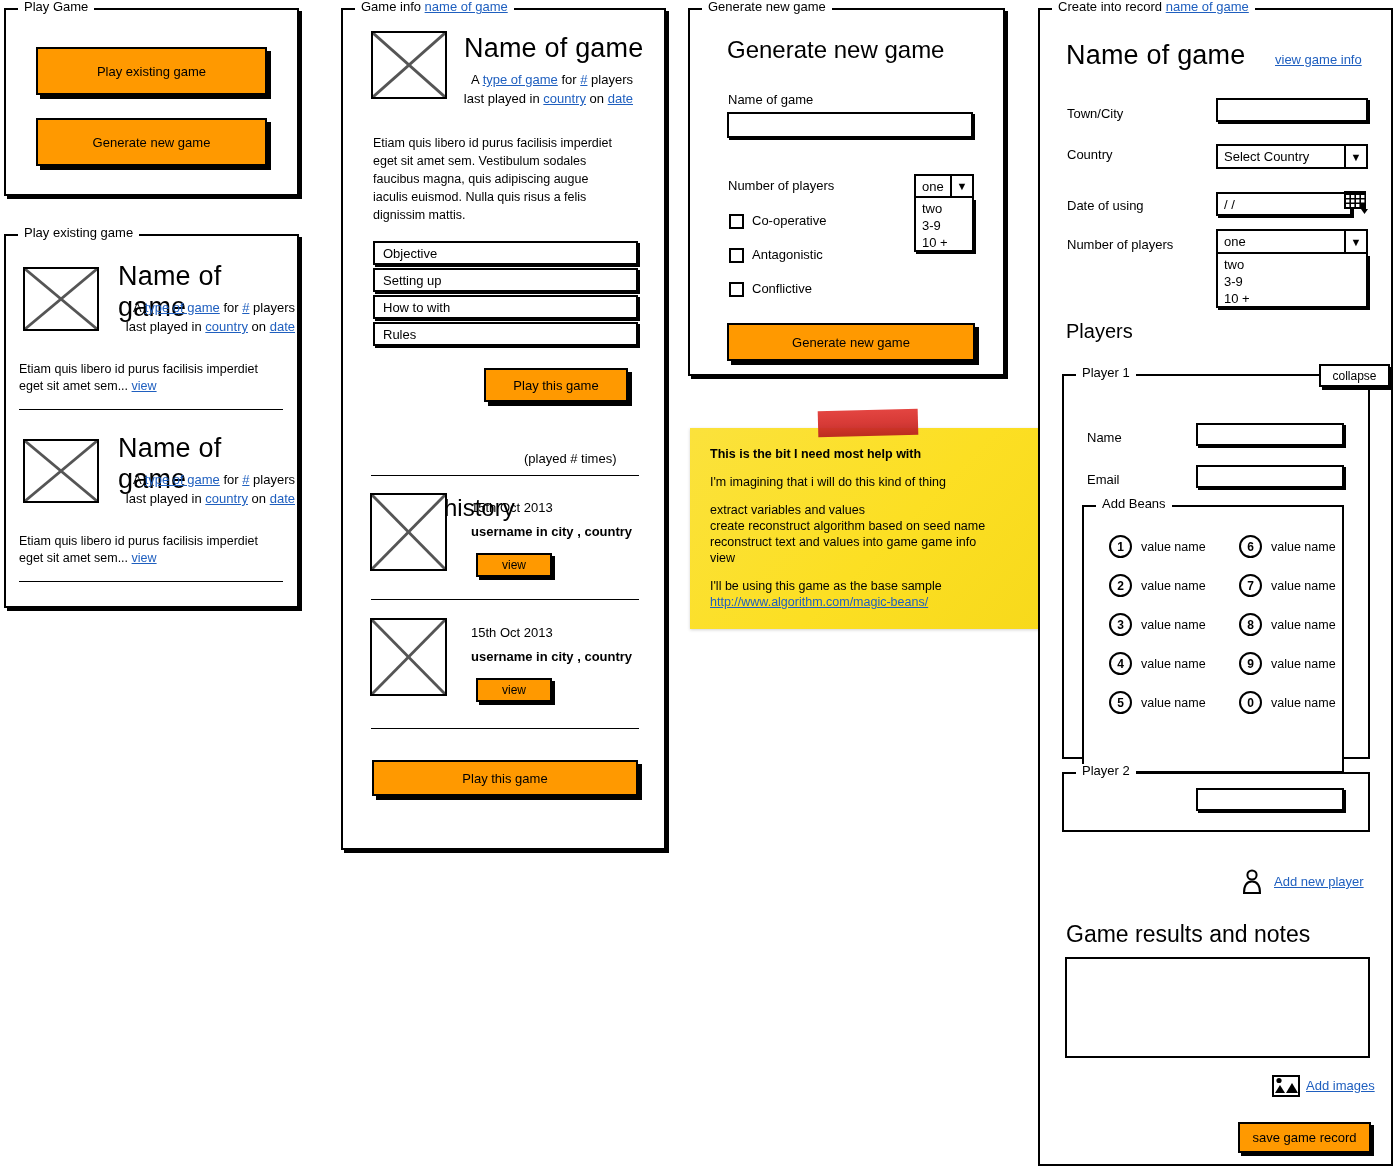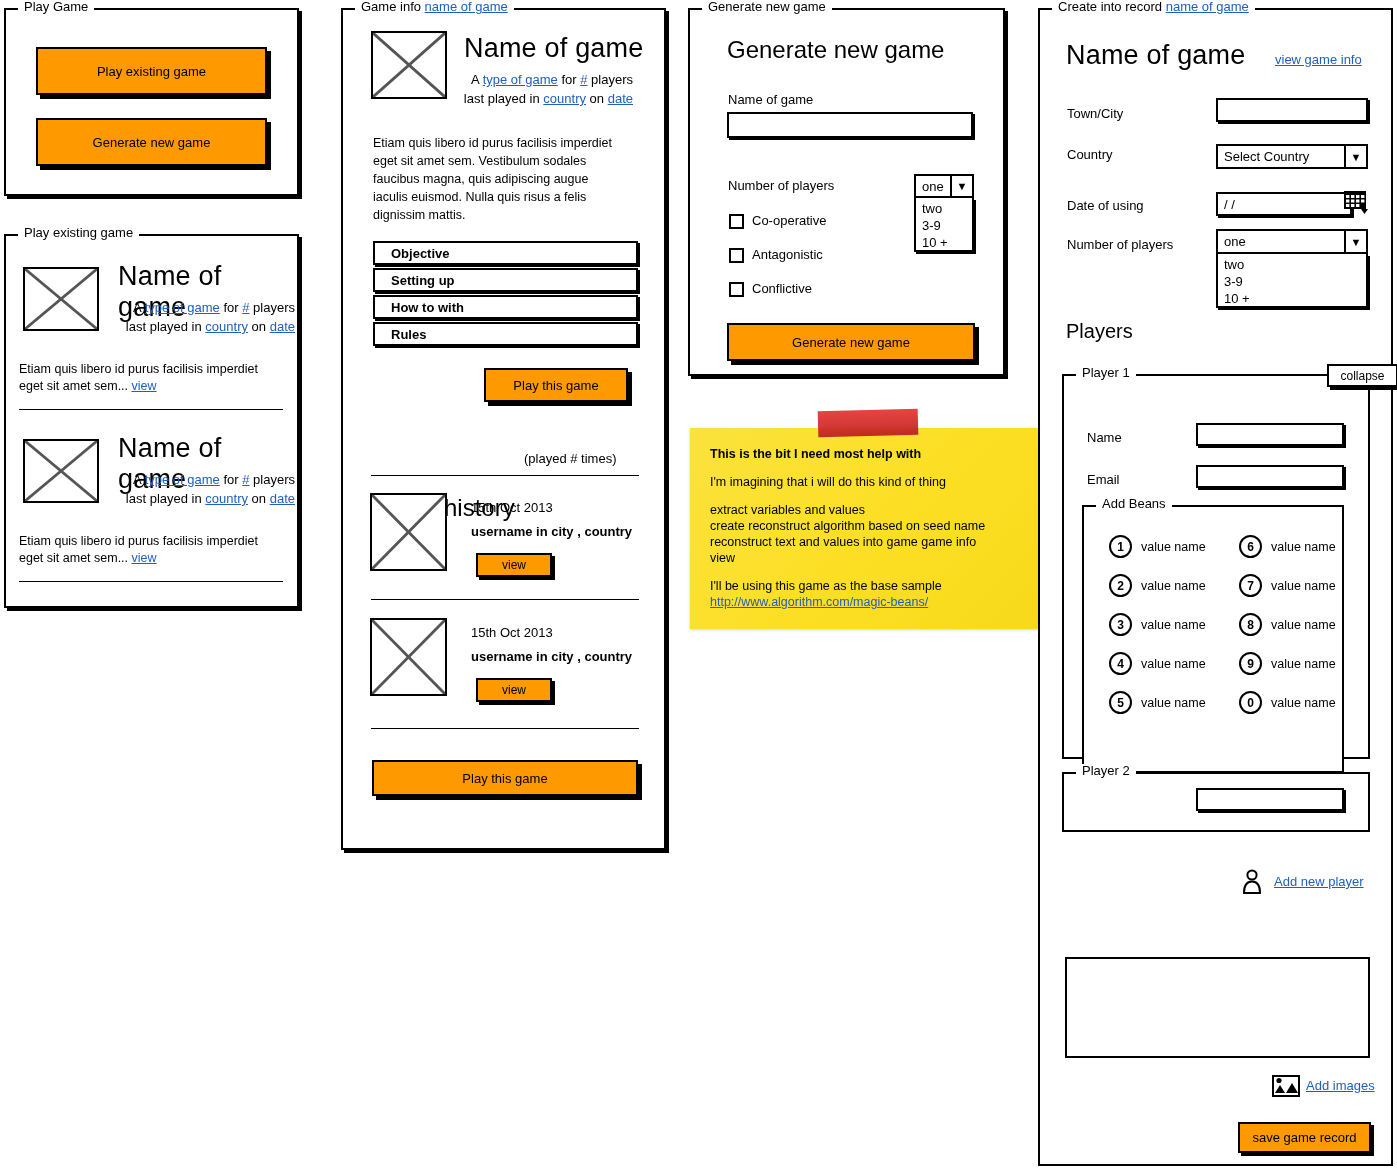--- a/index.html
+++ b/index.html
@@ -140,22 +140,21 @@
   }
 
   
   .listrow {
     position: absolute;
     border: 2px solid #000;
     background: #fff;
     font-size: 13px;
     display: flex;
     align-items: center;
-    padding-left: 16px;
-    font-weight: bold;
+    padding-left: 8px;
   }
 
   .hr {
     position: absolute;
     height: 0;
     border-top: 2px solid #000;
   }
   .hr.thin { border-top: 1.5px solid #000; }
 
   
@@ -453,21 +452,21 @@
       <div>two</div>
       <div>3-9</div>
       <div>10 +</div>
     </div>
 
     <div class="abs h3" style="left:26px; top:310px;">Players</div>
 
     <div class="inner-fs" style="position:absolute; left:22px; top:364px; width:308px; height:385px;">
       <div class="fs-legend">Player 1</div>
 
-      <div class="btn plain" style="left:255px; top:-12px; width:71px; height:23px; font-size:12px;margin-left:8px;">
+      <div class="btn plain" style="left:255px; top:-12px; width:71px; height:23px; font-size:12px;">
         <span>collapse</span>
       </div>
 
       <div class="abs lbl" style="left:23px; top:54px;">Name</div>
       <div class="inp" style="left:132px; top:47px; width:148px; height:23px;">
         <span></span>
       </div>
 
       <div class="abs lbl" style="left:23px; top:96px;">Email</div>
       <div class="inp" style="left:132px; top:89px; width:148px; height:23px;">
@@ -533,20 +532,21 @@
     </div>
 
     <div class="abs" style="left:200px; top:858px; width:24px; height:26px;">
       <svg class="icon-svg" width="24" height="26" viewBox="0 0 24 26">
         <circle cx="12" cy="7" r="4.6" fill="none" stroke="#000" stroke-width="2"></circle>
         <path d="M4 25 C4 15.5 8 13.5 12 13.5 C16 13.5 20 15.5 20 25 Z" fill="none" stroke="#000" stroke-width="2"></path>
       </svg>
     </div>
     <div class="abs wl" style="left:234px; top:864px; font-size:13px;">Add new player</div>
 
+    <div class="abs h3" style="left:26px; top:911px; font-size:23px;">Game results and notes</div>
     <div class="inp noshadow" style="left:25px; top:947px; width:305px; height:101px; align-items:flex-start;">
       <span></span>
     </div>
 
     <div class="abs" style="left:232px; top:1064px; width:28px; height:24px;">
       <svg class="icon-svg" width="28" height="24" viewBox="0 0 28 24">
         <rect x="1" y="2" width="26" height="20" fill="#fff" stroke="#000" stroke-width="2"></rect>
         <polygon points="14,19 20,9 26,19" fill="#000"></polygon>
         <polygon points="3,19 8,11 13,19" fill="#000"></polygon>
         <circle cx="7" cy="6.5" r="2.6" fill="#000"></circle>

